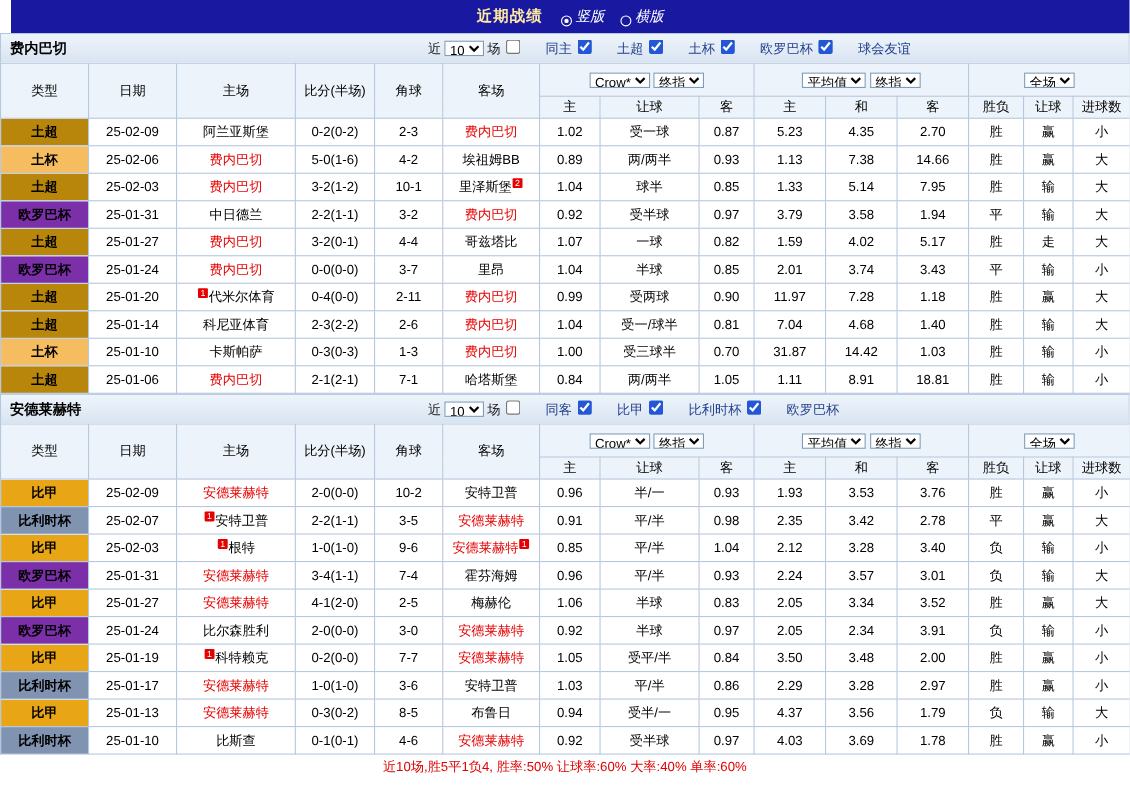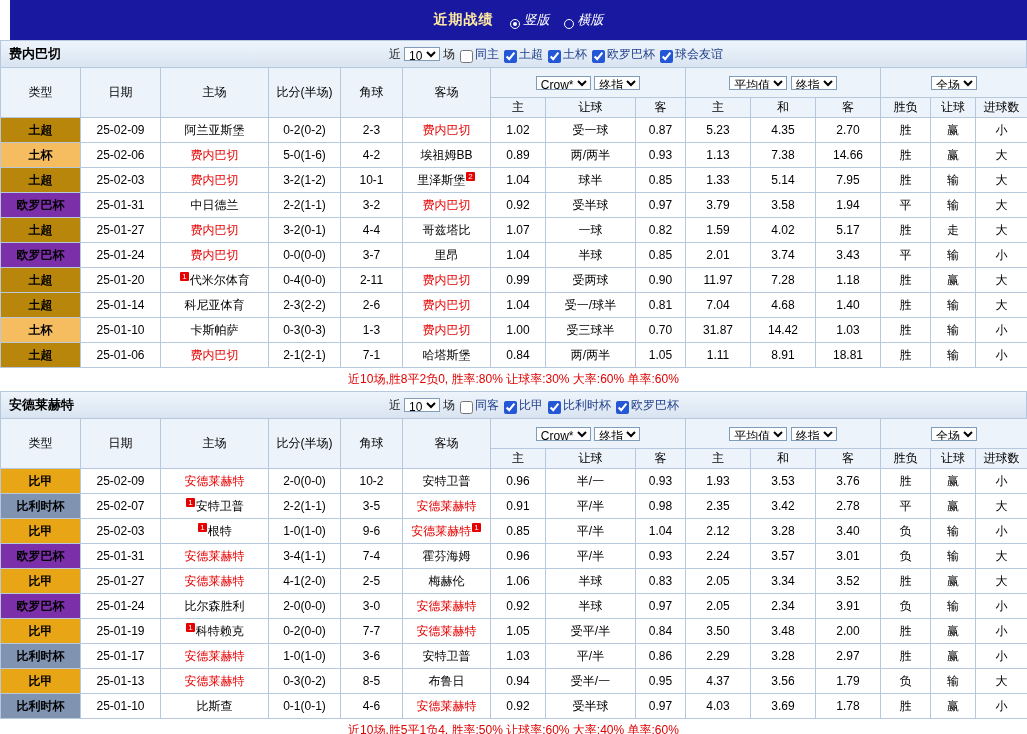--- a/index.html
+++ b/index.html
@@ -1,32 +1,32 @@
 <!DOCTYPE html>
 <html><head>
 <meta charset="utf-8">
 <style>
   * { box-sizing: border-box; }
   body { margin: 0; background: #fff; font-family: "Liberation Sans", "DejaVu Sans", sans-serif; }
   .page { width: 1027px; }
 
   
-  .topbar { height: 40px; background: #1819a0; display: flex; align-items: center; justify-content: center; gap: 16px; font-size: 13px; color: #fff; margin-left: 10px; }
+  .topbar { height: 30px; background: #1819a0; display: flex; align-items: center; justify-content: center; gap: 16px; font-size: 13px; color: #fff; margin-left: 10px; }
   .topbar-title { color: #ffe9a0; font-weight: bold; font-size: 14px; letter-spacing: 1px; }
   .radio-group { display: flex; align-items: center; gap: 14px; }
   .radio { display: inline-flex; align-items: flex-end; cursor: pointer; font-style: italic; }
   .rdot { position: relative; width: 10px; height: 10px; border: 1px solid #fff; border-radius: 50%; display: inline-block; margin-right: 4px; }
   .rdot.selected::after { content: ""; position: absolute; left: 2px; top: 2px; width: 4px; height: 4px; background: #fff; border-radius: 50%; }
 
   
   .section-bar { height: 27px; background: linear-gradient(#eef4fb, #d9e4f1); border: 1px solid #b6c8de; border-bottom: none; position: relative; display: flex; align-items: center; font-size: 12px; }
   .team-title { font-weight: bold; font-size: 13px; color: #000; margin-left: 8px; }
   .filters { position: absolute; left: 388px; display: flex; align-items: center; white-space: nowrap; color: #222; }
   .filters select { margin: 0 3px; }
-  .cb { display: inline-flex; align-items: flex-end; margin-left: 5px; cursor: pointer; }
+  .cb { display: inline-flex; align-items: flex-start; margin-left: 5px; cursor: pointer; gap: 21px; }
   .cb input { width: 13px; height: 13px; accent-color: #2457d6; margin: 0 2px 0 0; }
   .cbl { color: #23418c; }
 
   select { font-size: 12px; height: 14px; border: 1px solid #7f9db9; background: #fff; font-family: inherit; }
 
   
   table.grid { border-collapse: collapse; table-layout: fixed; width: 1027px; font-size: 12px; }
   .grid th, .grid td { border: 1px solid #b6c8de; text-align: center; padding: 0 1px; overflow: hidden; white-space: nowrap; }
   .grid thead th { background: #edf3fa; font-weight: normal; color: #000; }
   .hrow1 th { height: 30px; }
@@ -306,21 +306,20 @@
             <td>1.05</td>
             <td>1.11</td>
             <td>8.91</td>
             <td>18.81</td>
             <td class="c-red">胜</td>
             <td class="c-blue">输</td>
             <td class="c-red">小</td>
           </tr>
         </tbody>
     </table>
-    <div class="summary">近10场,胜8平2负0, 胜率:80% 让球率:30% 大率:60% 单率:60%</div>
   </div>
 
   <div class="section">
     <div class="section-bar">
       <span class="team-title">安德莱赫特</span>
       <span class="filters">
           <span>近</span>
           <select><option>10</option></select>
           <span>场</span>
           <label class="cb">

